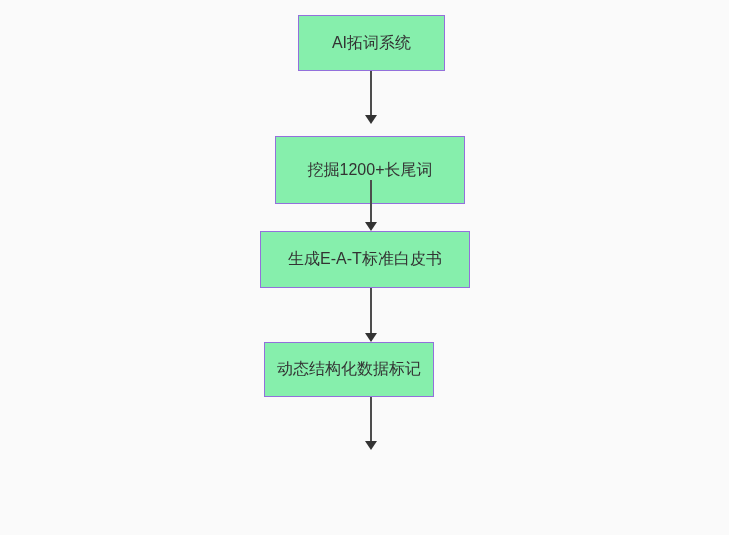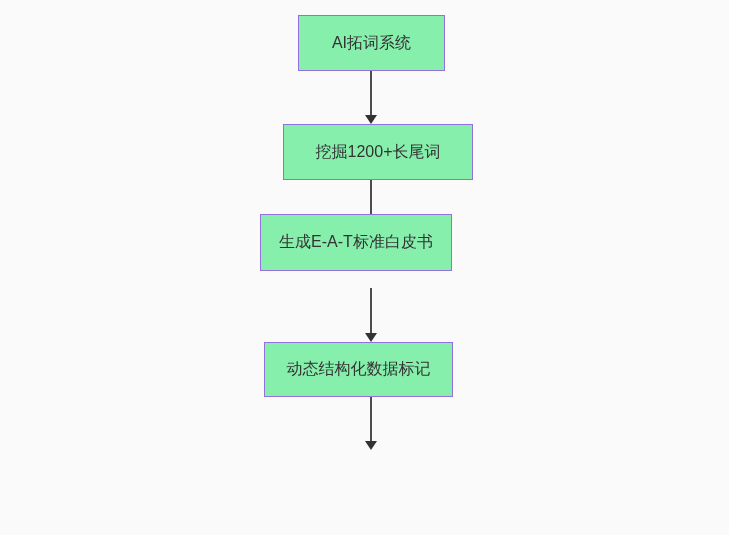--- a/index.html
+++ b/index.html
@@ -22,23 +22,23 @@
     border: 1px solid #9370DB;
     color: #333333;
     font-size: 16px;
     display: flex;
     align-items: center;
     justify-content: center;
     text-align: center;
     white-space: nowrap;
   }
   .n1 { left: 298px; top: 15px;  width: 147px; height: 56px; }
-  .n2 { left: 275px; top: 124px; width: 190px; height: 56px; margin-left: 8px; }
-  .n3 { left: 260px; top: 214px; width: 192px; height: 57px; }
-  .n4 { left: 264px; top: 342px; width: 189px; height: 55px; }
+  .n2 { left: 275px; top: 136px; width: 190px; height: 68px; }
+  .n3 { left: 260px; top: 231px; width: 210px; height: 57px; }
+  .n4 { left: 264px; top: 342px; width: 170px; height: 55px; }
   .n5 { left: 255px; top: 450px; width: 233px; height: 56px; }
 
   .arrow {
     position: absolute;
     left: 365px;
     width: 12px;
     display: flex;
     flex-direction: column;
     align-items: center;
   }

